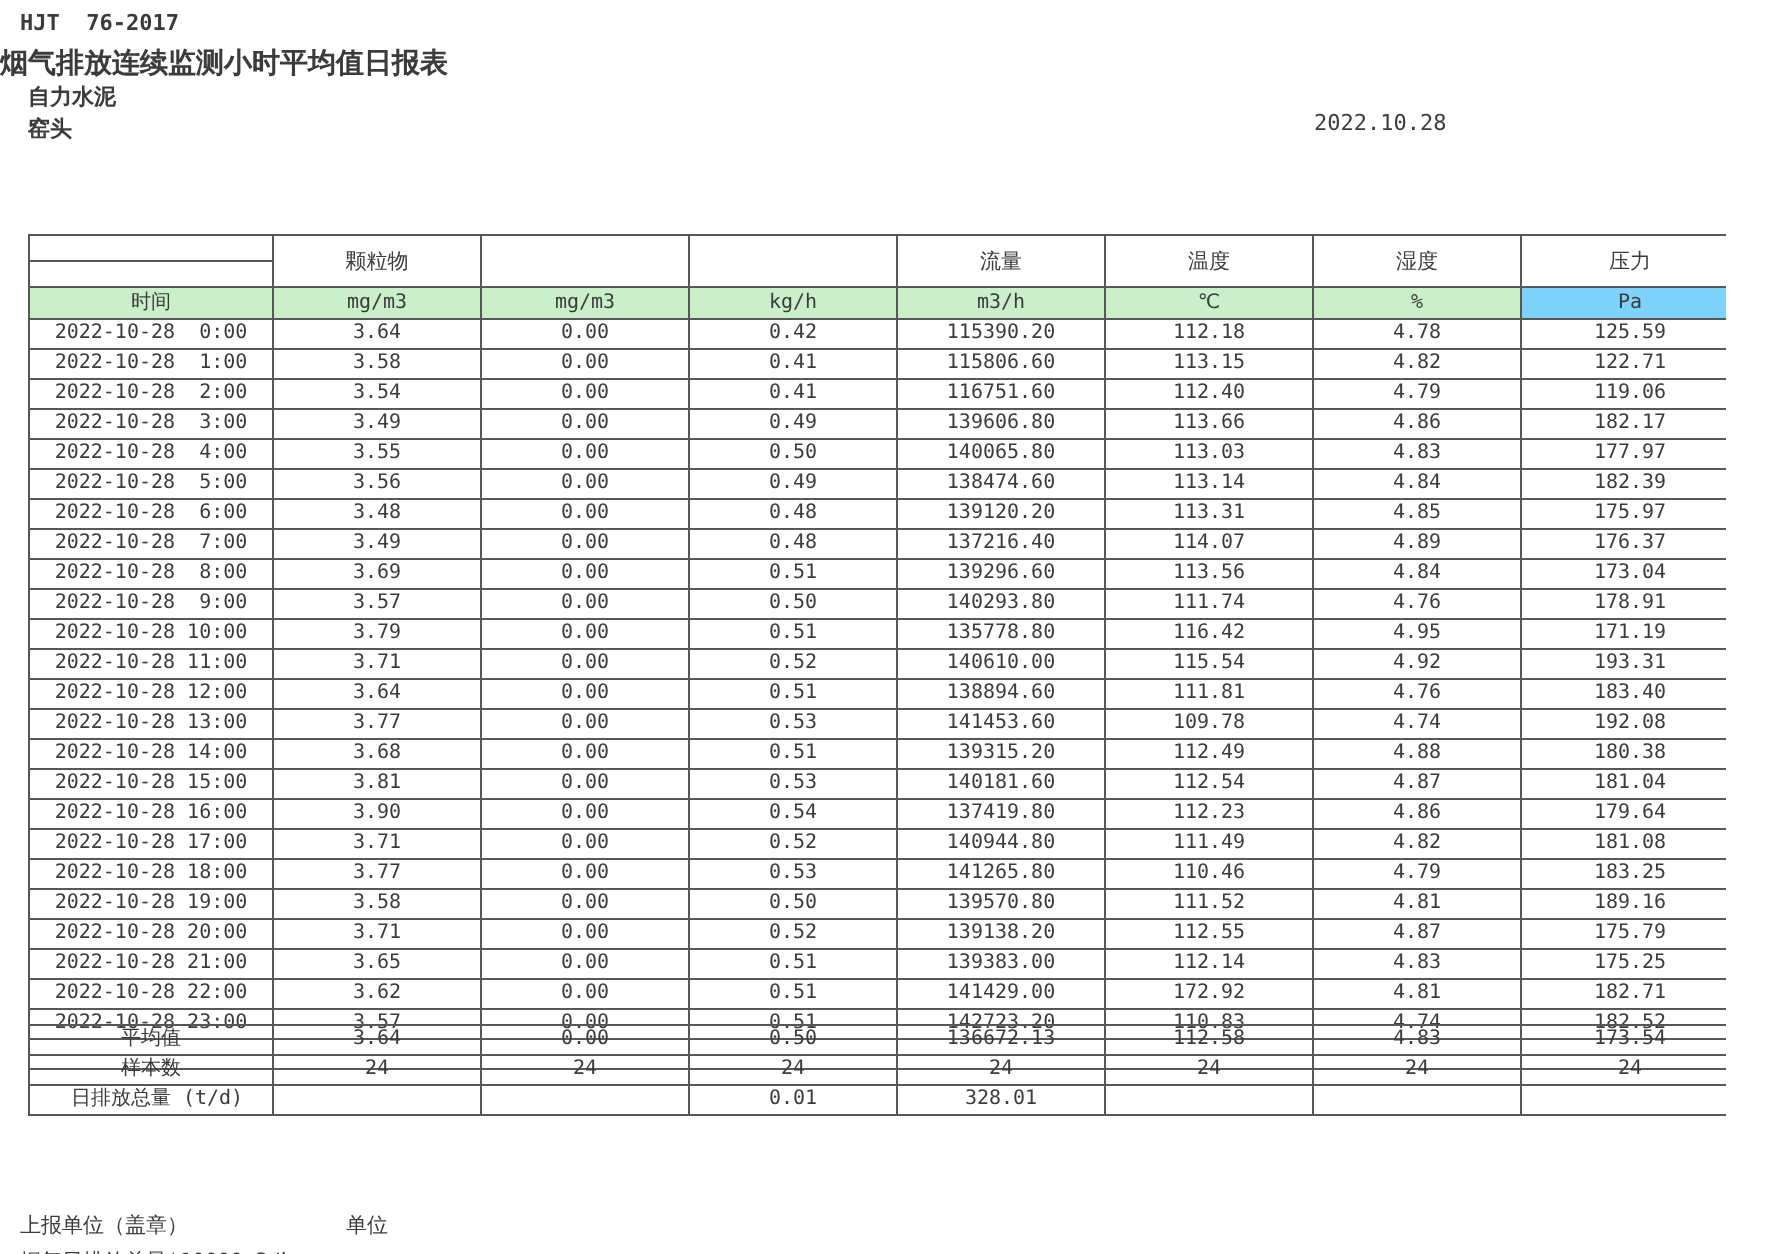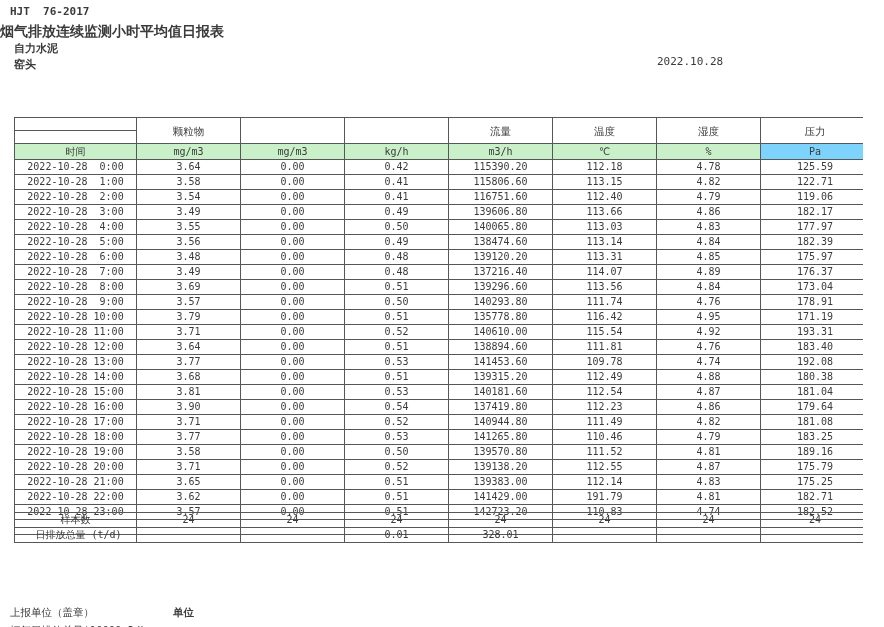--- a/index.html
+++ b/index.html
@@ -23,21 +23,21 @@
   .summary-table{ position:absolute; left:14px; top:512px; width:855px; }
 
   .gh td { height:12px; line-height:12px; font-size:10.5px; }
   .gh td[rowspan] { height:auto; }
   .unit-row td { height:15px; line-height:15px; }
   .empty-row td { height:14px; }
   .summary-table tr:last-child td:first-child { text-align:center; padding-left:6px; }
 
   .footer-note  { position:absolute; left:10px; top:624px; font-size:10.5px; }
   .footer-line2 { position:absolute; left:10px; top:606px; font-size:10.5px; }
-  .footer-unit  { position:absolute; left:173px; top:606px; font-size:10.5px;font-weight:bold; }
+  .footer-unit  { position:absolute; left:173px; top:606px; font-size:10.5px; }
 </style>
 </head>
 <body>
 
 <div class="page">
 
   <div class="doc-code">HJT  76-2017</div>
   <div class="title">烟气排放连续监测小时平均值日报表</div>
   <div class="company">自力水泥</div>
   <div class="location">窑头</div>
@@ -299,21 +299,21 @@
           <td>112.14</td>
           <td>4.83</td>
           <td>175.25</td>
         </tr>
         <tr>
           <td>2022-10-28 22:00</td>
           <td>3.62</td>
           <td>0.00</td>
           <td>0.51</td>
           <td>141429.00</td>
-          <td>191.79</td>
+          <td>172.92</td>
           <td>4.81</td>
           <td>182.71</td>
         </tr>
         <tr>
           <td>2022-10-28 23:00</td>
           <td>3.57</td>
           <td>0.00</td>
           <td>0.51</td>
           <td>142723.20</td>
           <td>110.83</td>
@@ -341,20 +341,30 @@
         <col style="width:104px">
         <col style="width:104px">
         <col style="width:104px">
       <col style="width:104px">
         <col style="width:104px">
         <col style="width:104px">
         <col style="width:109px">
     </colgroup>
     <tbody id="summary-rows">
         <tr>
+          <td>平均值</td>
+          <td>3.64</td>
+          <td>0.00</td>
+          <td>0.50</td>
+          <td>136672.13</td>
+          <td>112.58</td>
+          <td>4.83</td>
+          <td>173.54</td>
+        </tr>
+        <tr>
           <td>样本数</td>
           <td>24</td>
           <td>24</td>
           <td>24</td>
           <td>24</td>
           <td>24</td>
           <td>24</td>
           <td>24</td>
         </tr>
         <tr>

